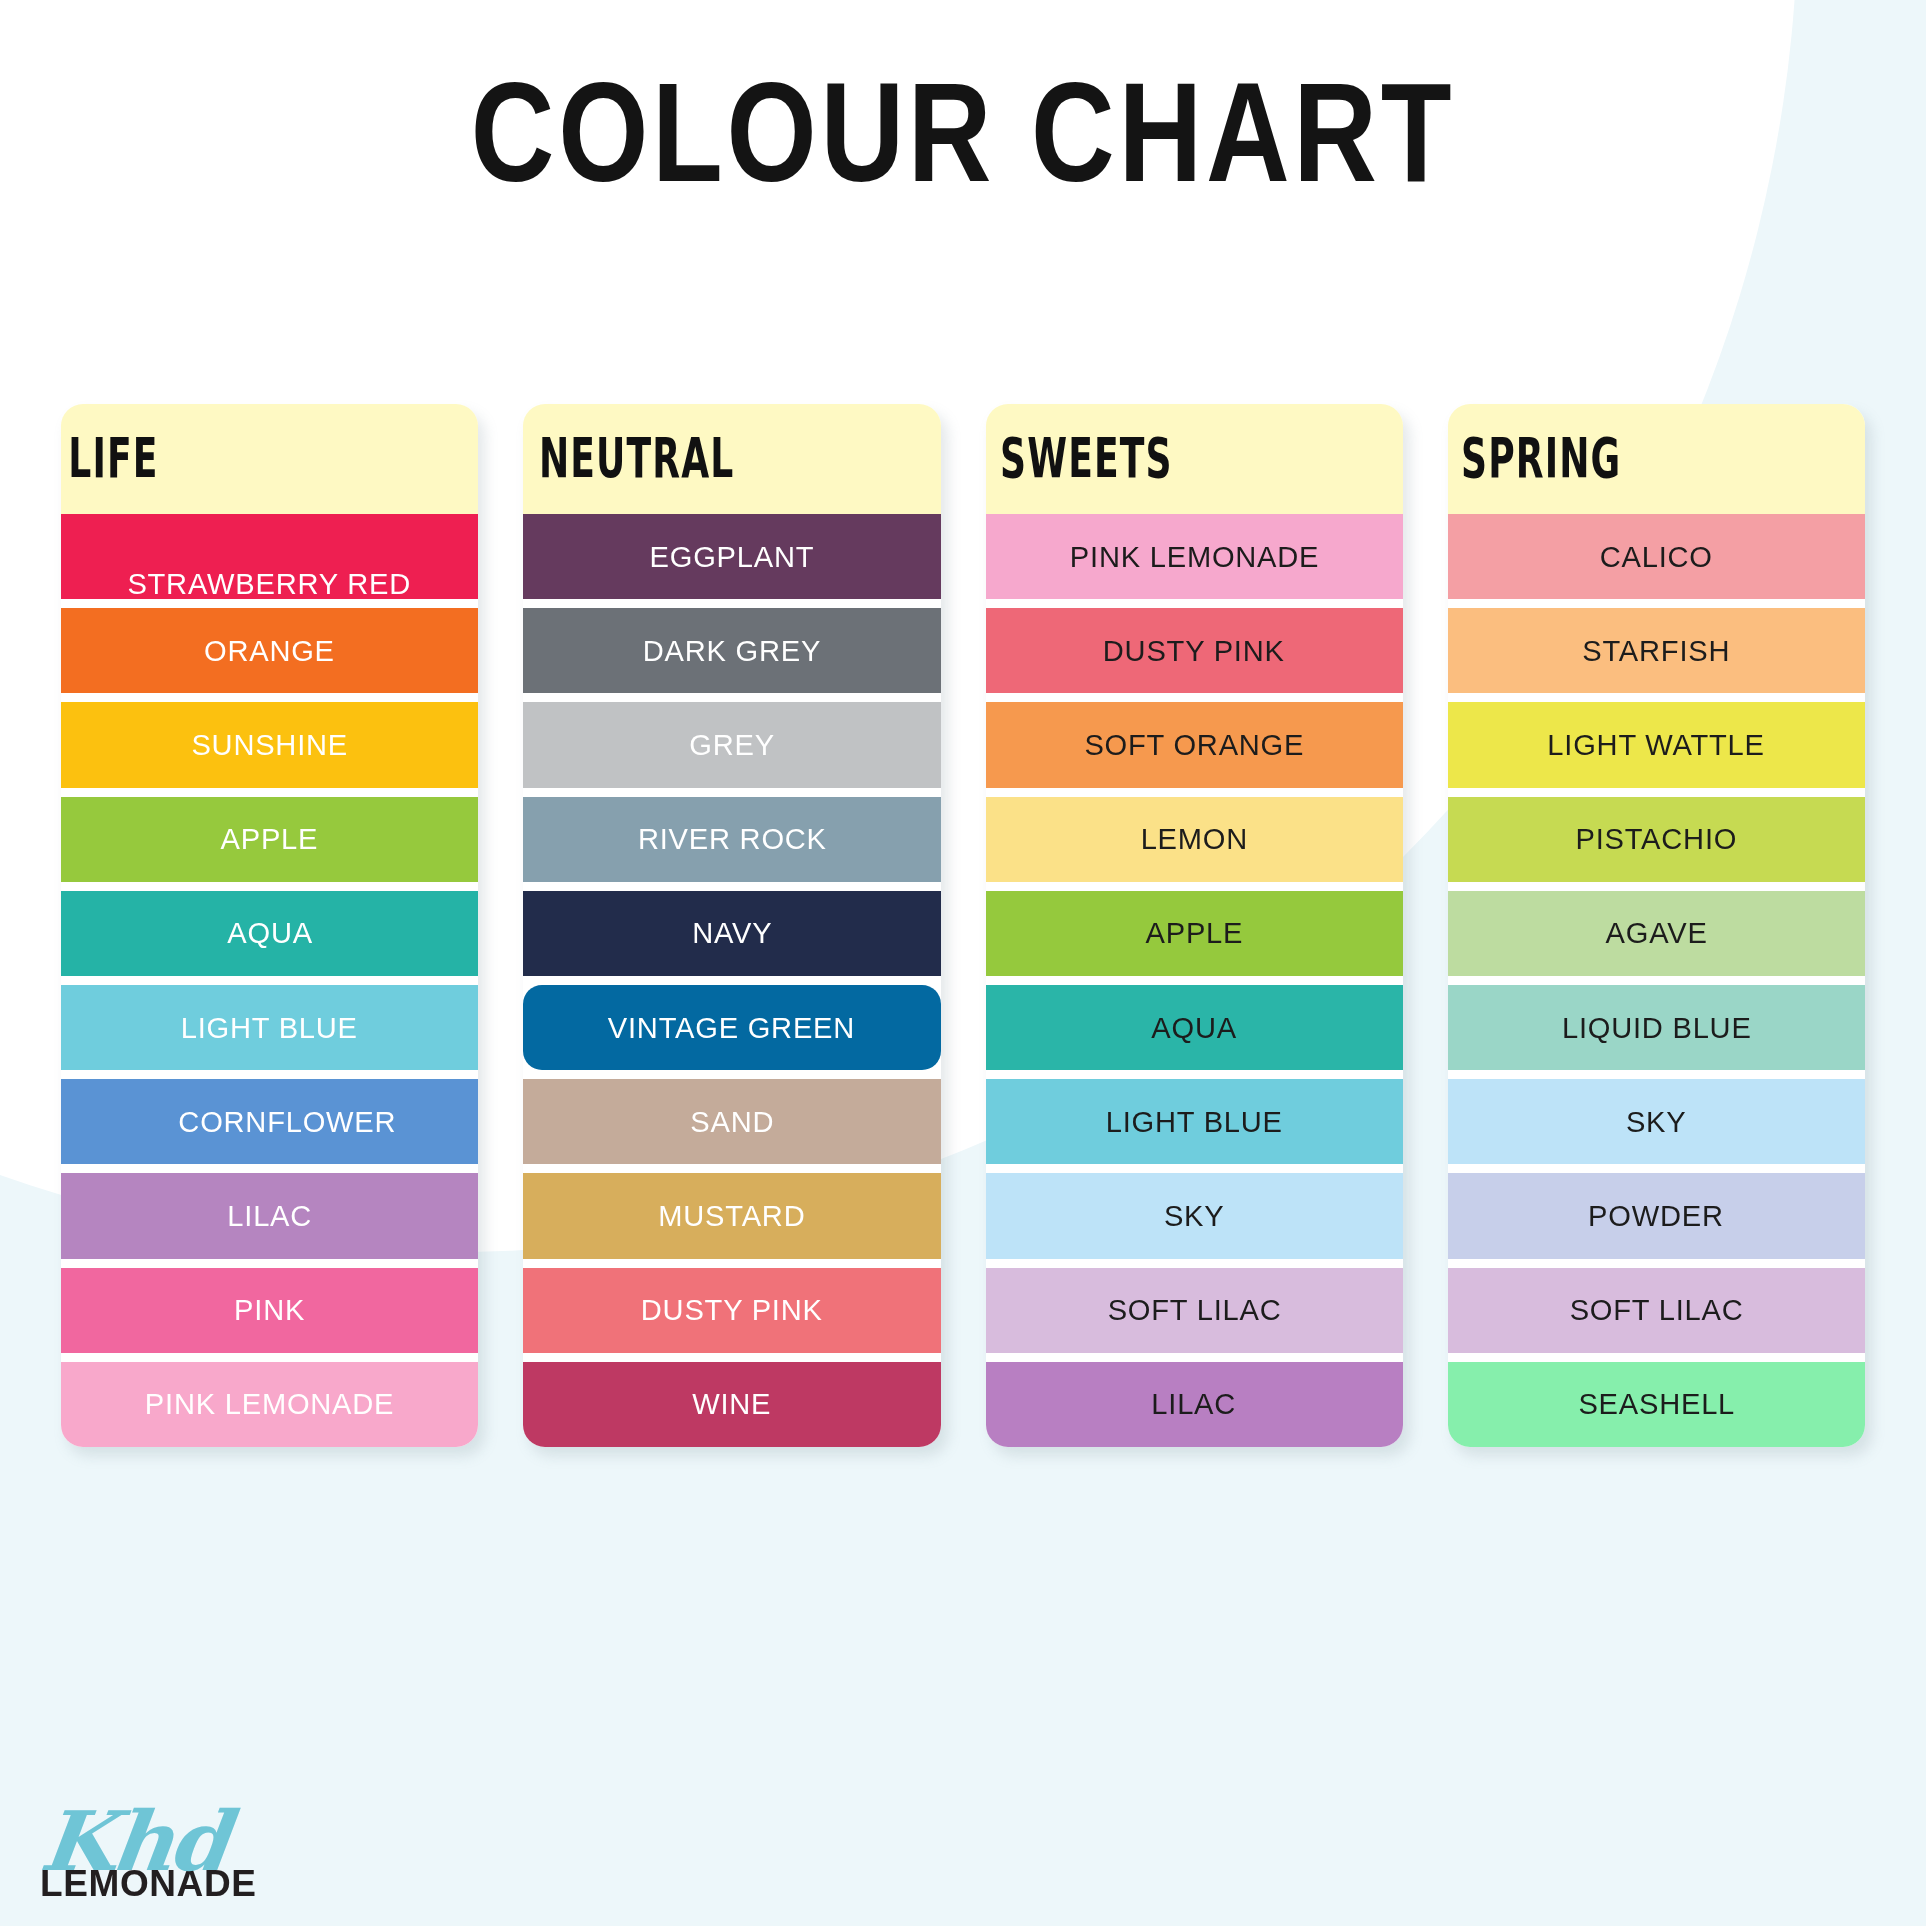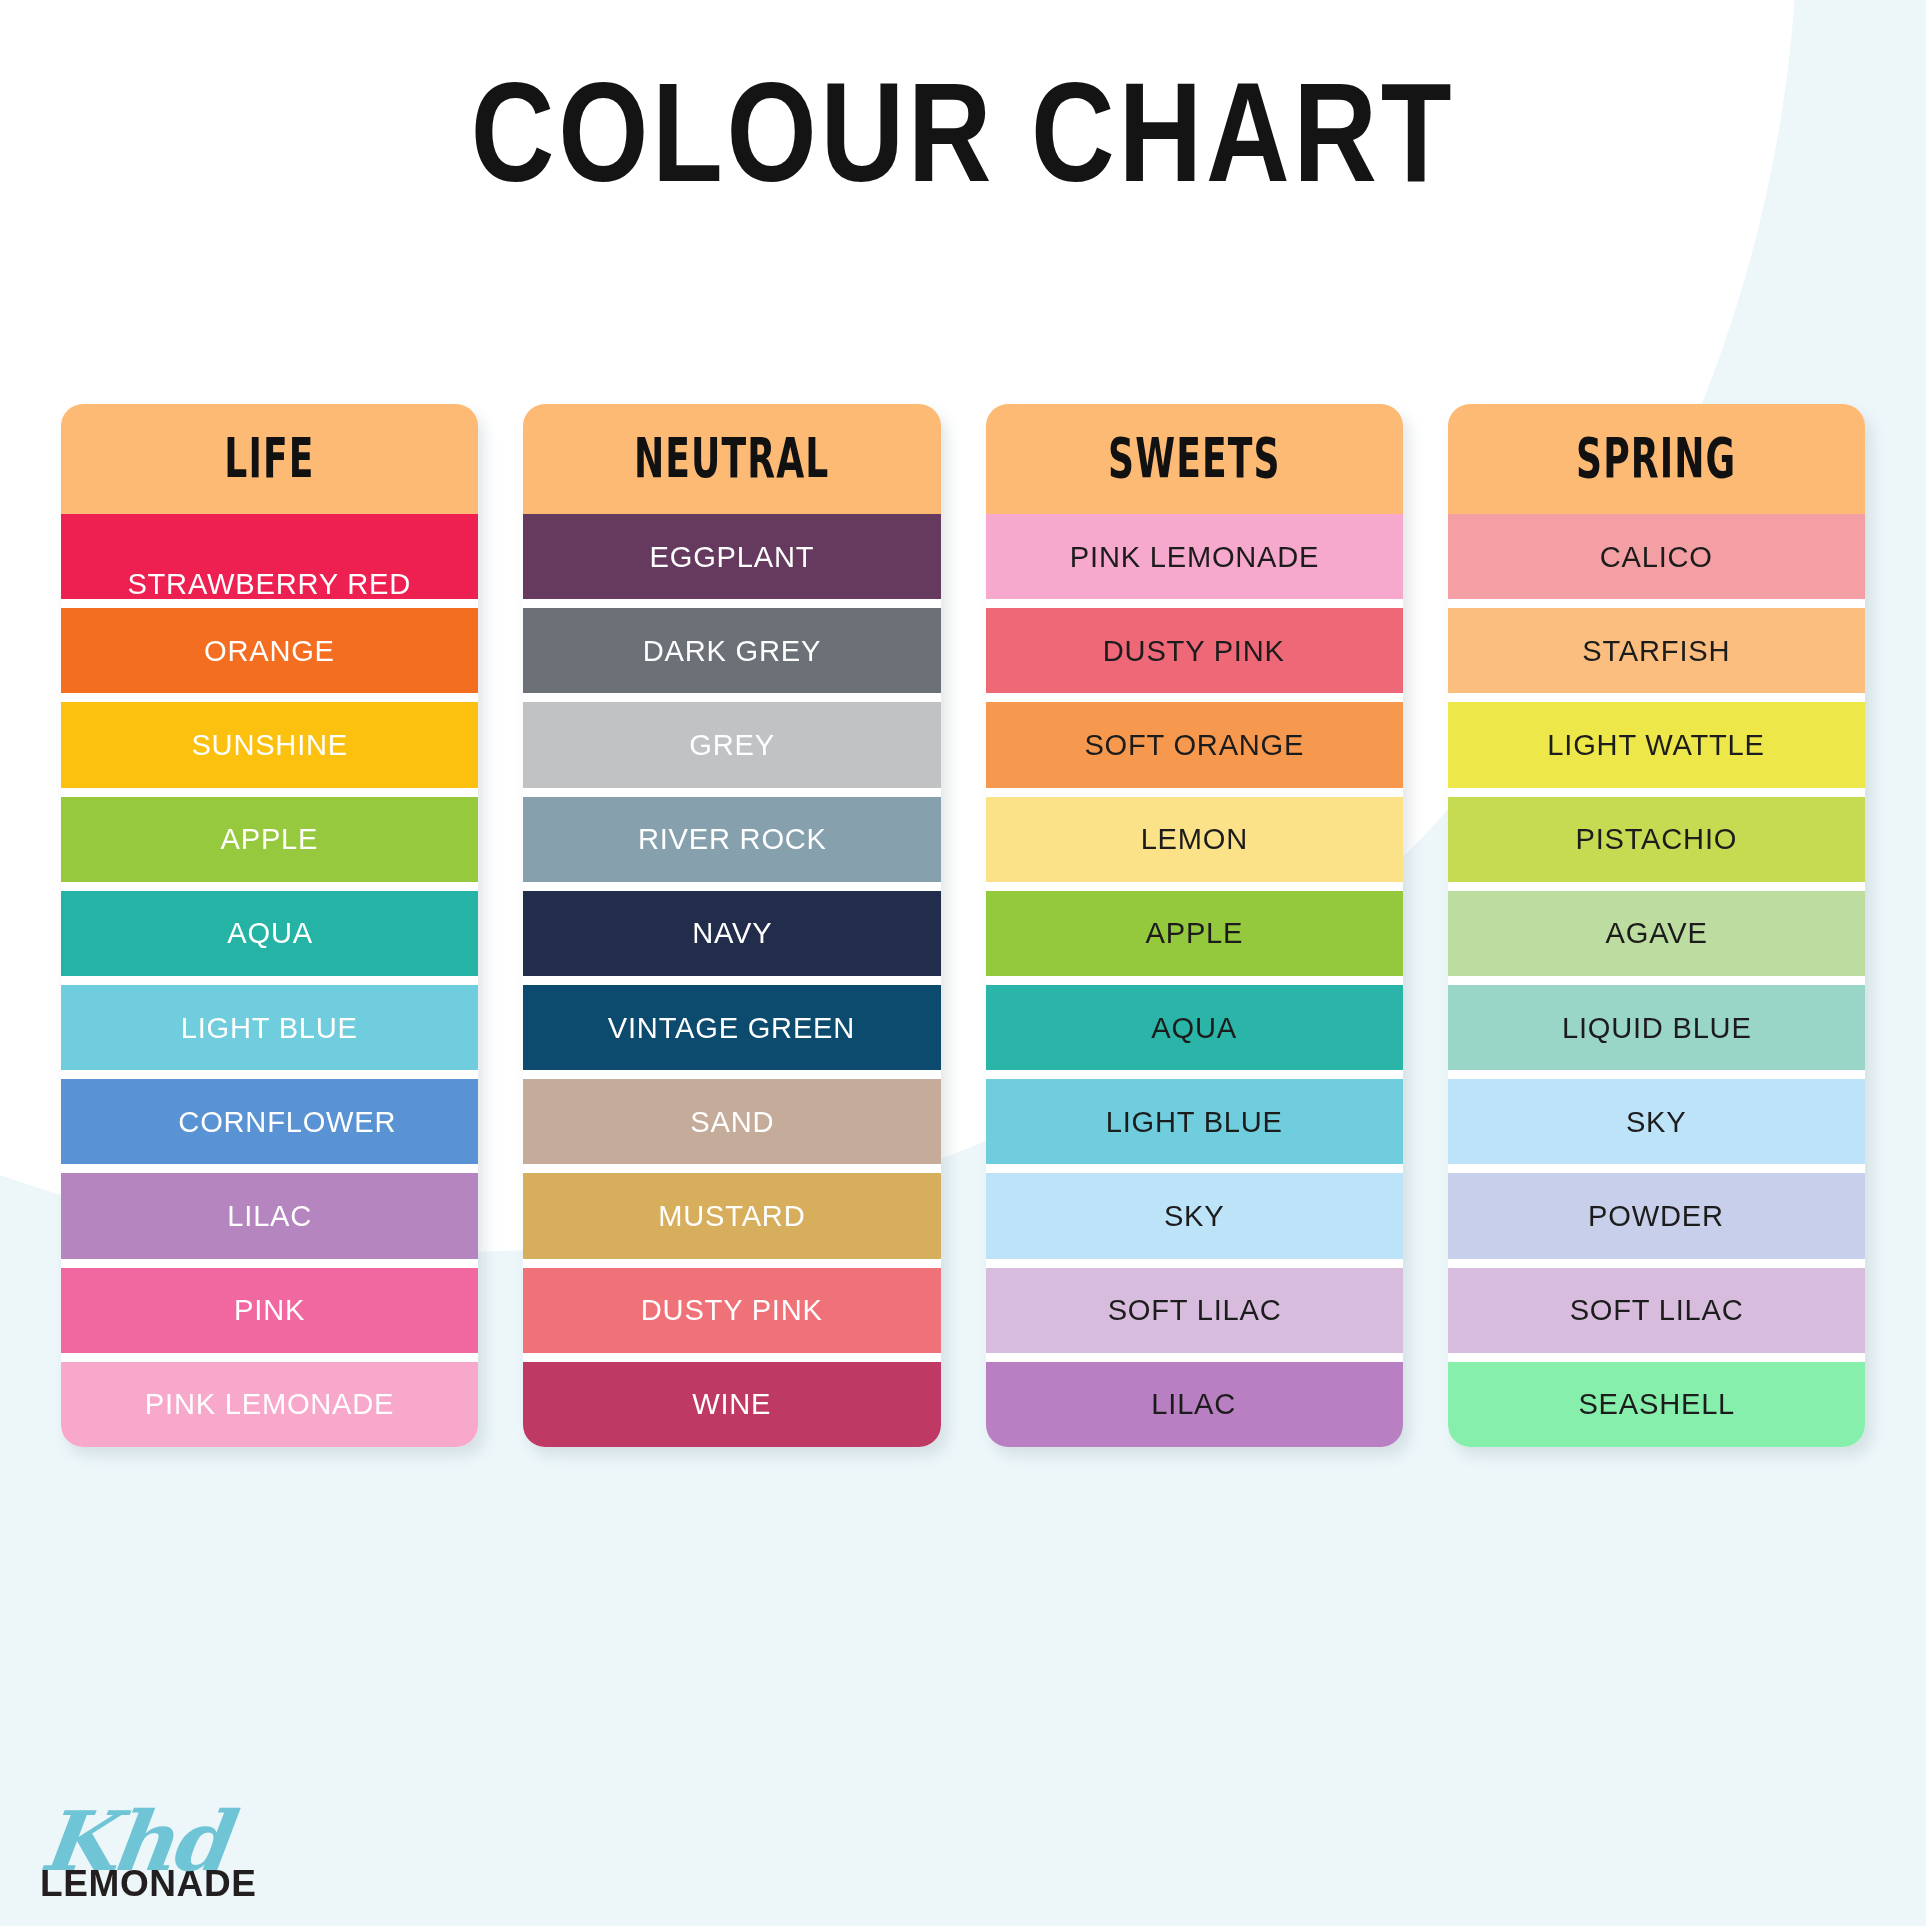--- a/index.html
+++ b/index.html
@@ -69,22 +69,22 @@
     display:flex;
     flex-direction:column;
     overflow:hidden;
   }
 
   .card-header {
     height:110px;
     flex:0 0 110px;
     display:flex;
     align-items:center;
-    justify-content:center;
-    background:#fdba74;
+    justify-content:flex-start;
+    background:#fef9c3;
   }
 
   .card-header-text {
     font-family:"DejaVu Sans", sans-serif;
     font-weight:bold;
     font-size:42px;
     line-height:1;
     letter-spacing:1.3px;
     color:#111111;
     transform:scaleY(1.30) scaleX(0.86);
@@ -211,21 +211,21 @@
         </div>
         <div class="swatch" style="background: rgb(192, 194, 196);">
           <span class="swatch-label light-text">GREY</span>
         </div>
         <div class="swatch" style="background: rgb(134, 160, 174);">
           <span class="swatch-label light-text">RIVER ROCK</span>
         </div>
         <div class="swatch" style="background: rgb(34, 44, 75);">
           <span class="swatch-label light-text">NAVY</span>
         </div>
-        <div class="swatch" style="background: #0c4a6e;">
+        <div class="swatch" style="background: #0369a1; border-radius: 19px;">
           <span class="swatch-label light-text">VINTAGE GREEN</span>
         </div>
         <div class="swatch" style="background: rgb(196, 171, 154);">
           <span class="swatch-label light-text">SAND</span>
         </div>
         <div class="swatch" style="background: rgb(215, 174, 92);">
           <span class="swatch-label light-text">MUSTARD</span>
         </div>
         <div class="swatch" style="background: rgb(240, 114, 121);">
           <span class="swatch-label light-text">DUSTY PINK</span>

